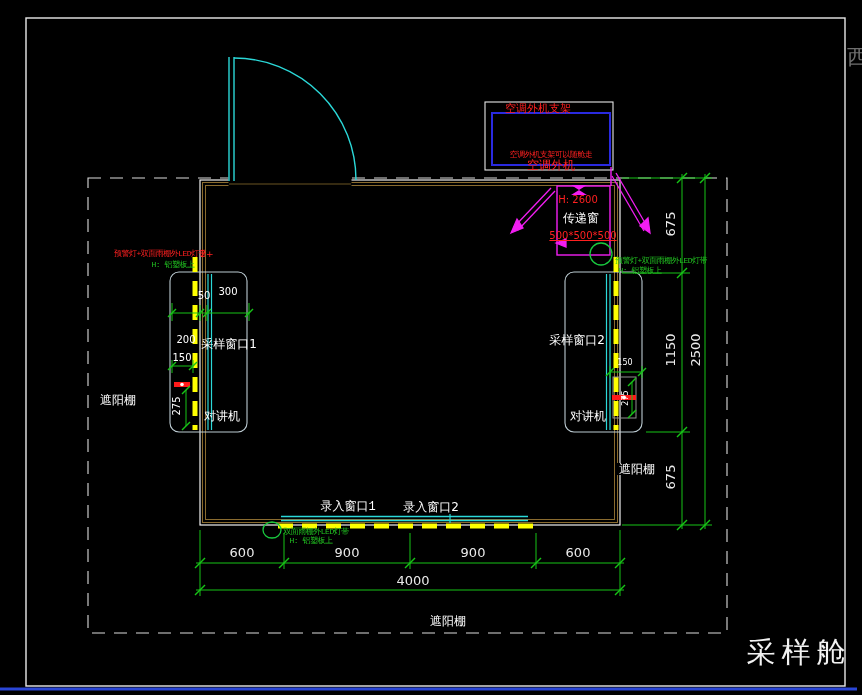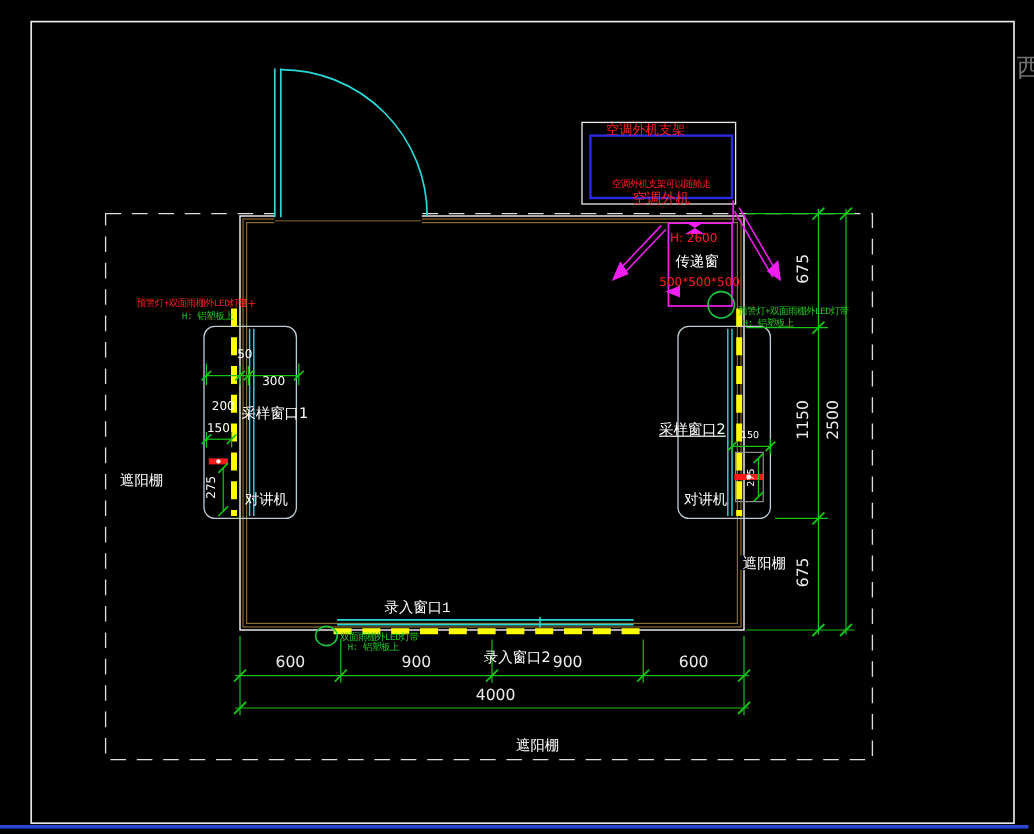--- a/index.html
+++ b/index.html
@@ -162,56 +162,57 @@
     </g>
   </g>
 </svg>
 
   <div class="lbl red" style="left:538px;top:108px;font-size:11px;">空调外机支架</div>
   <div class="lbl red" style="left:551px;top:129px;margin-top:36px;">空调外机</div>
   <div class="lbl red tiny" style="left:551px;top:155px;">空调外机支架可以随舱走</div>
 
   <div class="lbl red med" style="left:578px;top:200px;">H: 2600</div>
   <div class="lbl" style="left:581px;top:218px;text-align:center;">传递窗</div>
-  <div class="lbl red med" style="left:583px;top:236px;">500*500*500</div>
+  <div class="lbl red med" style="left:583px;top:236px;text-decoration:underline;">500*500*500</div>
 
   <div class="lbl red tiny" style="left:160px;top:254px;">预警灯+双面雨棚外LED灯带</div>
   <div class="lbl red" style="left:207px;top:254px;font-size:9px;">2+</div>
   <div class="lbl grn tiny" style="left:173px;top:265px;">H: 铝塑板上</div>
 
   <div class="lbl" style="left:229px;top:344px;">采样窗口1</div>
   <div class="lbl" style="left:222px;top:416px;">对讲机</div>
   <div class="lbl" style="left:118px;top:400px;">遮阳棚</div>
   <div class="lbl med" style="left:186px;top:305px;margin-top:35px;">200</div>
   <div class="lbl med" style="left:204px;top:296px;">50</div>
-  <div class="lbl med" style="left:228px;top:319px;text-align:right;">300</div>
+  <div class="lbl med" style="left:228px;top:292px;text-align:right;">300</div>
   <div class="lbl med" style="left:182px;top:358px;">150</div>
   <div class="lbl med rot" style="left:177px;top:406px;">275</div>
 
   <div class="lbl grn tiny" style="left:661px;top:261px;">预警灯+双面雨棚外LED灯带</div>
   <div class="lbl grn tiny" style="left:640px;top:271px;">H: 铝塑板上</div>
-  <div class="lbl" style="left:577px;top:358px;text-decoration:underline;">采样窗口2</div>
+  <div class="lbl" style="left:577px;top:340px;">采样窗口2</div>
   <div class="lbl" style="left:588px;top:416px;">对讲机</div>
   <div class="lbl onbg" style="left:637px;top:469px;">遮阳棚</div>
   <div class="lbl" style="left:625px;top:363px;font-size:8px;">150</div>
   <div class="lbl rot" style="left:626px;top:398px;font-size:8px;">275</div>
 
   <div class="lbl" style="left:348px;top:507px;font-family:Liberation Mono, monospace;">录入窗口1</div>
-  <div class="lbl" style="left:431px;top:507px;margin-top:41px;">录入窗口2</div>
+  <div class="lbl" style="left:431px;top:507px;">录入窗口2</div>
   <div class="lbl grn tiny" style="left:316px;top:532px;">双面雨棚外LED灯带</div>
   <div class="lbl grn tiny" style="left:311px;top:541px;">H: 铝塑板上</div>
 
   <div class="lbl dim" style="left:242px;top:552px;">600</div>
   <div class="lbl dim" style="left:347px;top:552px;">900</div>
   <div class="lbl dim" style="left:473px;top:552px;">900</div>
   <div class="lbl dim" style="left:578px;top:552px;">600</div>
   <div class="lbl dim" style="left:413px;top:580px;">4000</div>
 
   <div class="lbl dim rot" style="left:670px;top:224px;">675</div>
   <div class="lbl dim rot" style="left:670px;top:350px;">1150</div>
   <div class="lbl dim rot" style="left:670px;top:477px;">675</div>
   <div class="lbl dim rot" style="left:695px;top:350px;">2500</div>
 
   <div class="lbl onbg" style="left:448px;top:621px;">遮阳棚</div>
 
+  <div class="lbl title" style="left:799px;top:652px;">采样舱</div>
   <div class="lbl compass" style="left:847px;top:57px;">西</div>
 
 </div>
 
 </body></html>

